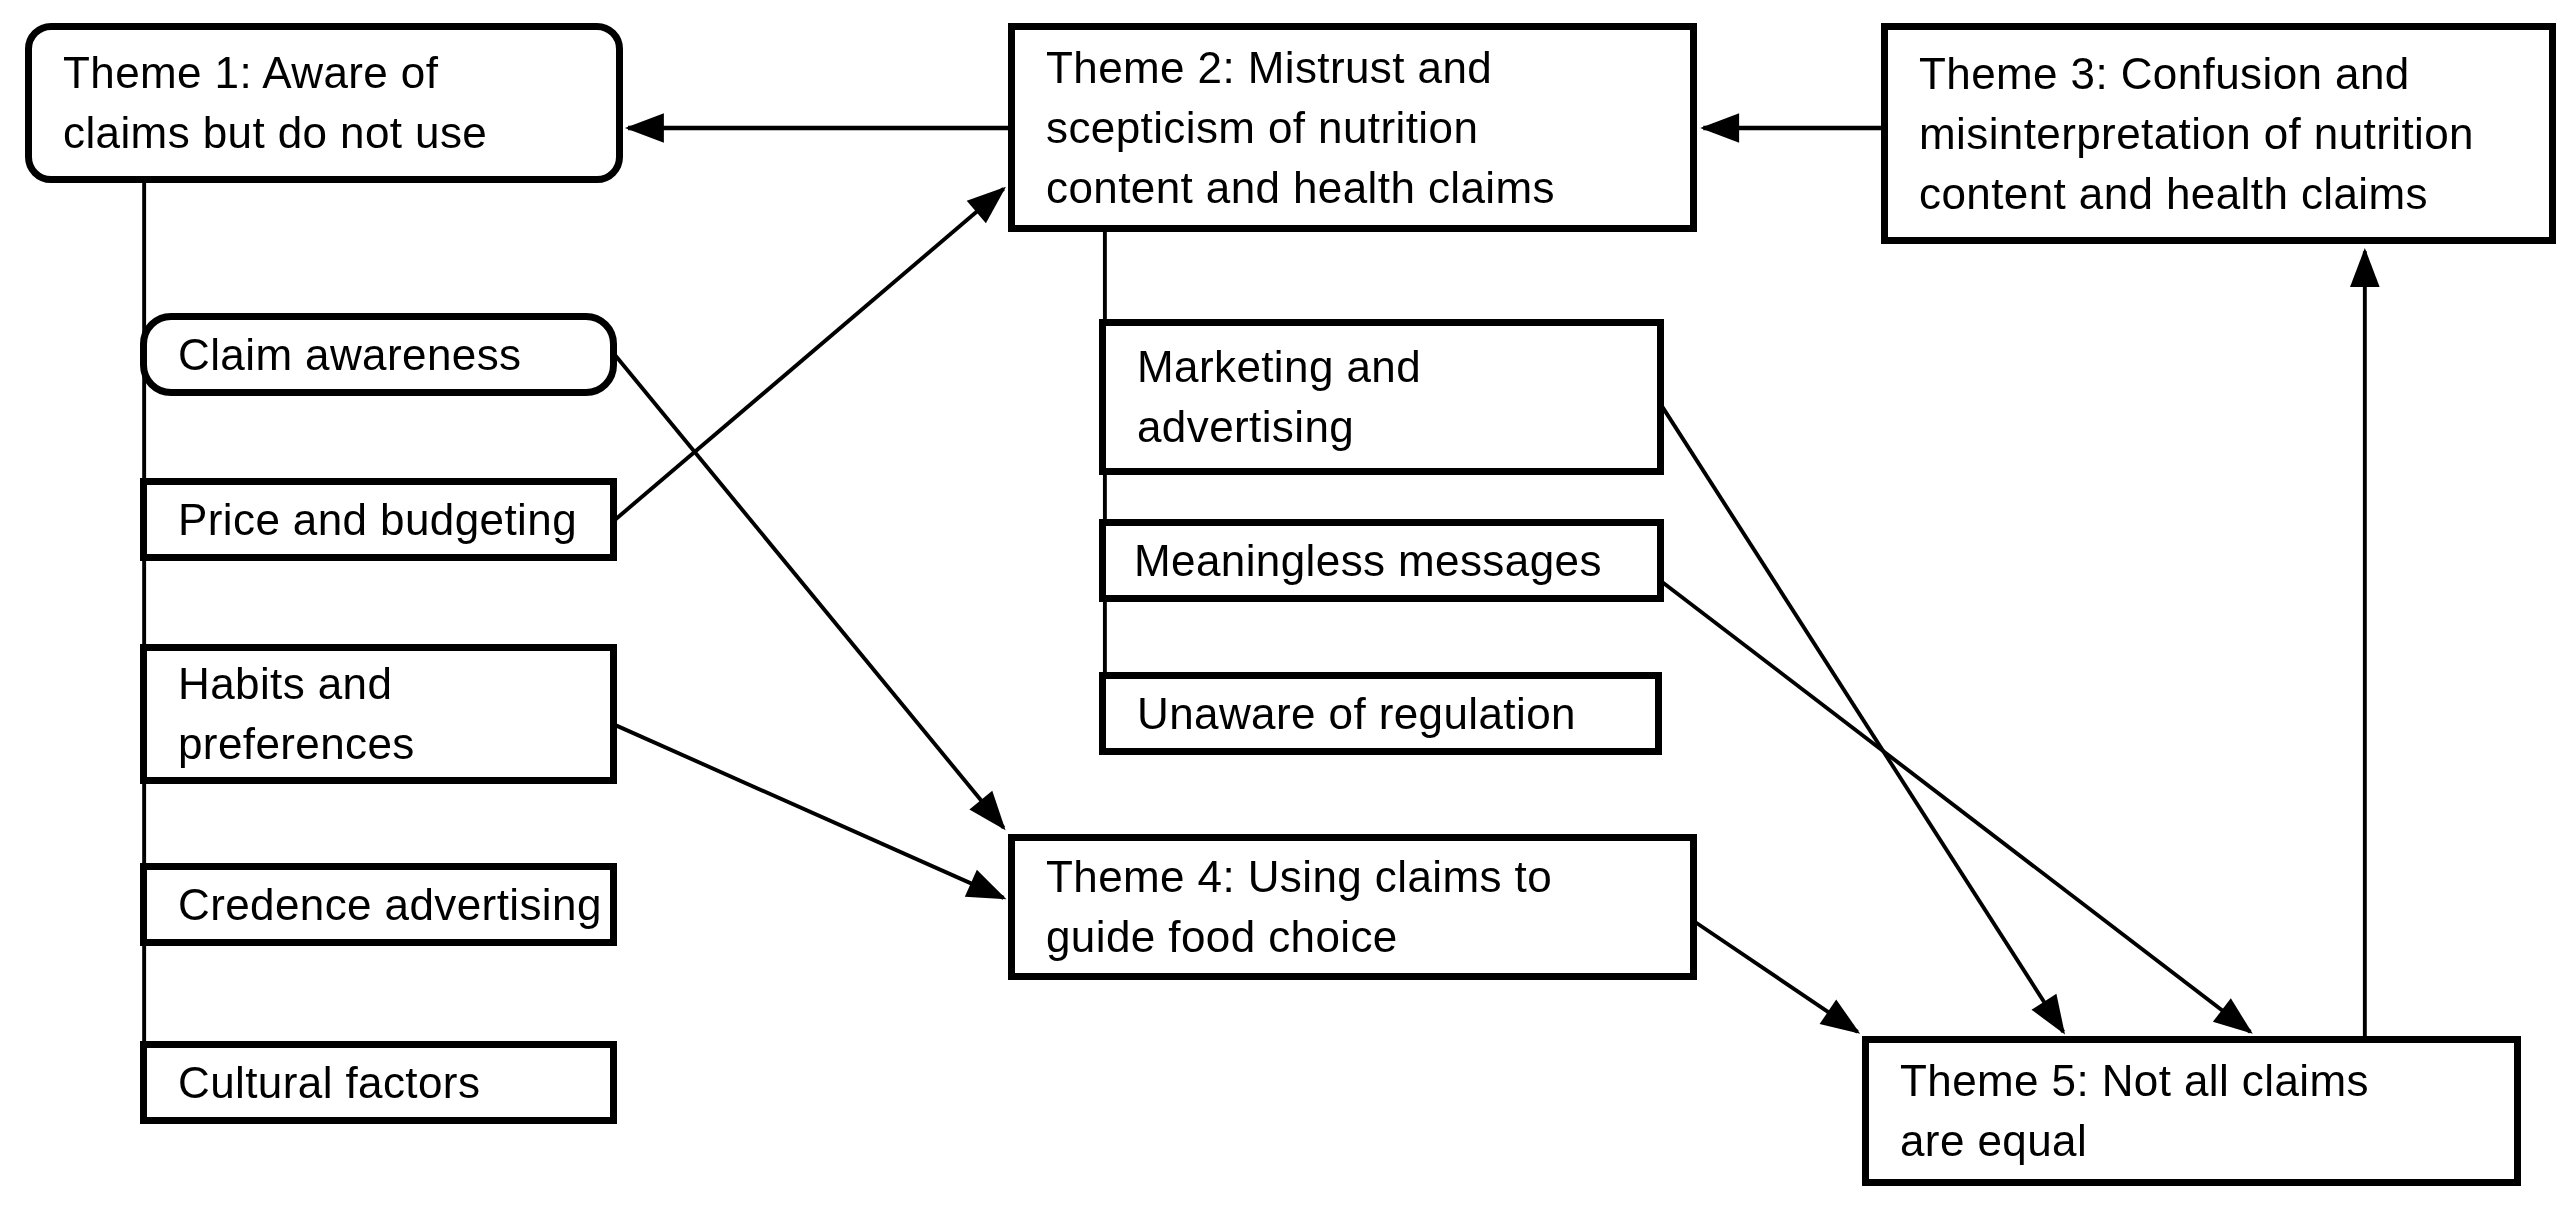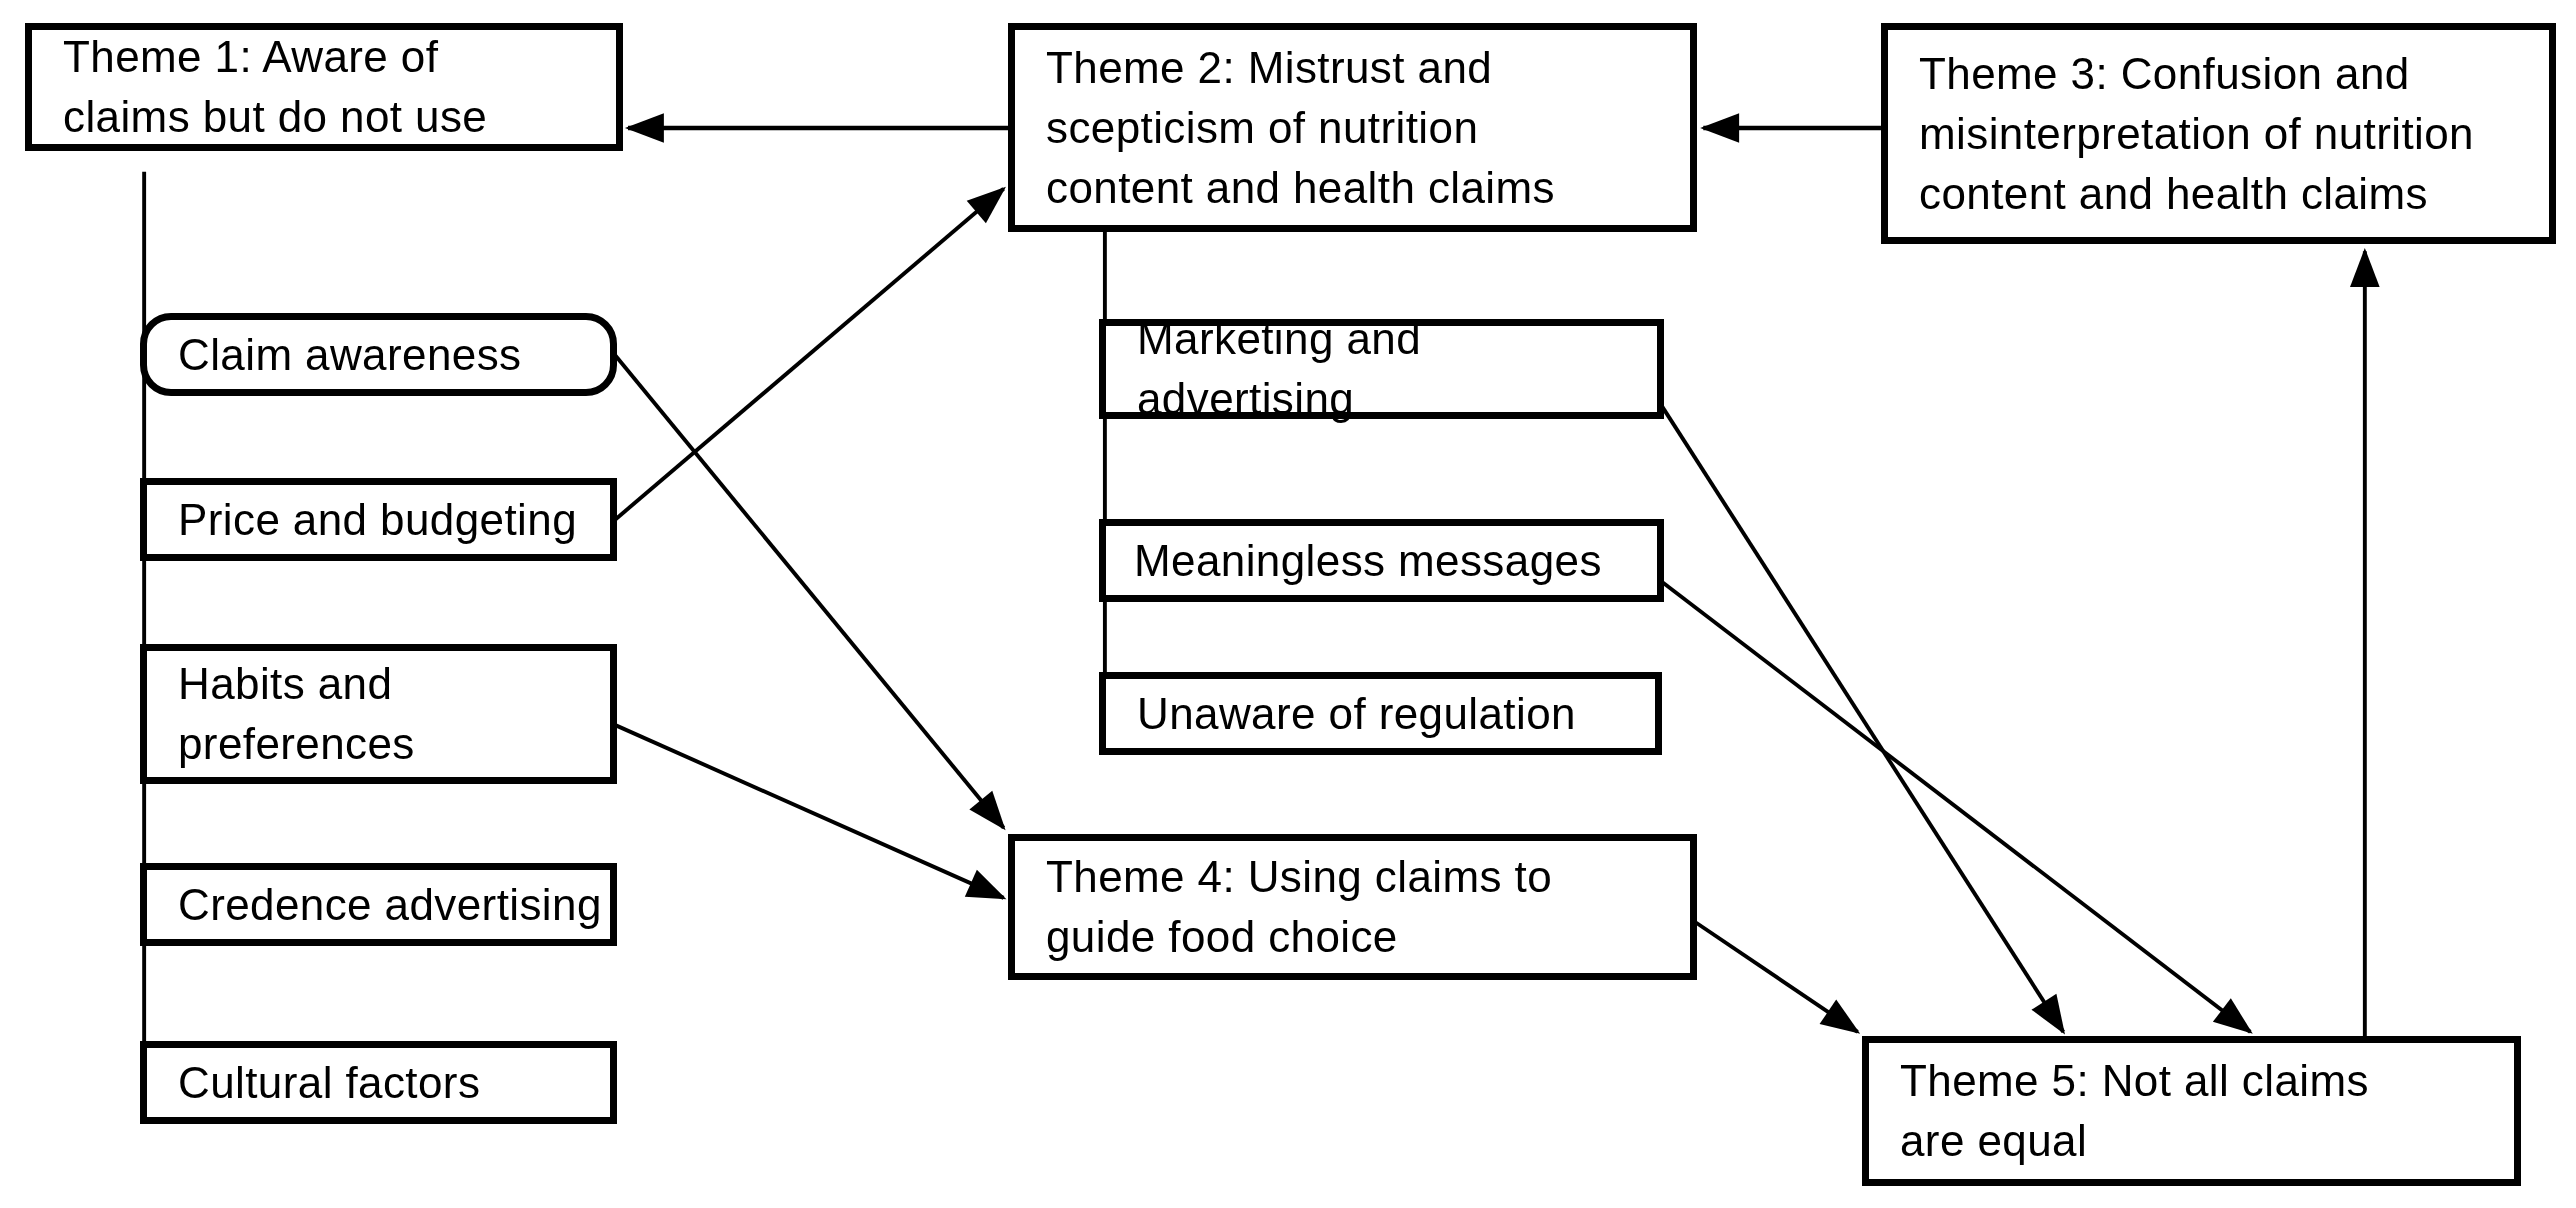--- a/index.html
+++ b/index.html
@@ -41,29 +41,29 @@
     justify-content: center;
     padding: 0 11px 0 31px;
     font-size: 44px;
     line-height: 60px;
     letter-spacing: 0.4px;
     white-space: nowrap;
   }
   .tl { display: block; }
 
   
-  #n-theme1     { left: 25px;   top: 23.4px;   width: 598px; height: 128px; }
+  #n-theme1     { left: 25px;   top: 23.4px;   width: 598px; height: 160px; border-radius: 26px; }
   #n-theme2     { left: 1008px; top: 23.4px;   width: 689px; height: 209px; }
   #n-theme3     { left: 1881px; top: 23.4px;   width: 675px; height: 221px; }
   #n-claim      { left: 140px;  top: 313px;  width: 477px; height: 83px; border-radius: 31px; }
   #n-price      { left: 140px;  top: 478px;  width: 477px; height: 83px; }
   #n-habits     { left: 140px;  top: 644px;  width: 477px; height: 140px; }
   #n-credence   { left: 140px;  top: 863px; width: 477px; height: 83px; }
   #n-cultural   { left: 140px;  top: 1041px; width: 477px; height: 83px; }
-  #n-marketing  { left: 1099px; top: 319px;  width: 565px; height: 100px; }
+  #n-marketing  { left: 1099px; top: 319px;  width: 565px; height: 156px; }
   #n-meaningless{ left: 1099px; top: 519px;  width: 565px; height: 83px; padding-left: 28px; }
   #n-unaware    { left: 1099px; top: 672px;  width: 563px; height: 83px; }
   #n-theme4     { left: 1008px; top: 834px; width: 689px; height: 146px; }
   #n-theme5     { left: 1862px; top: 1036px; width: 659px; height: 150px; }
 </style>
 </head>
 <body>
 
 <div id="canvas">
 

